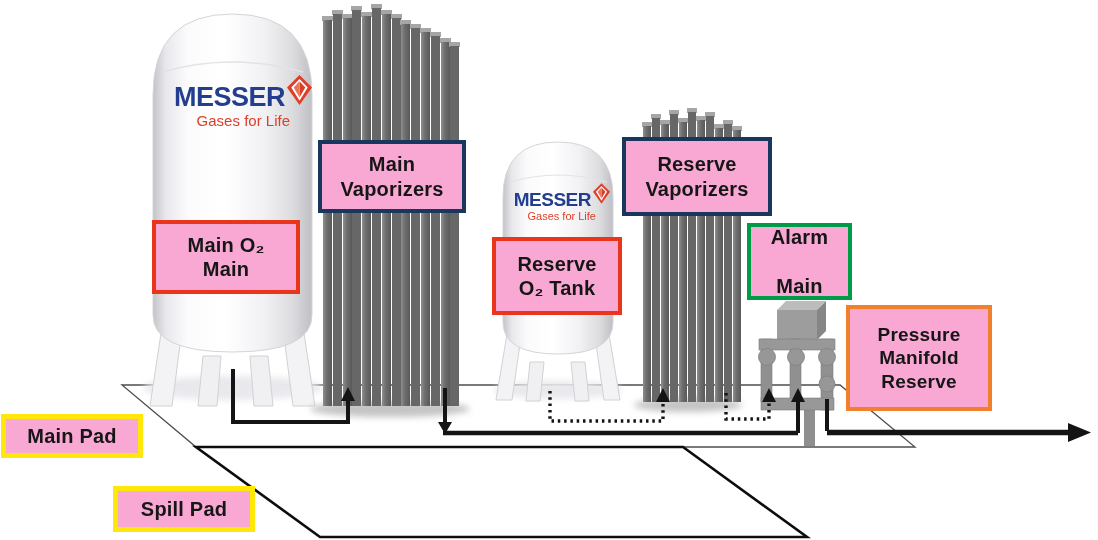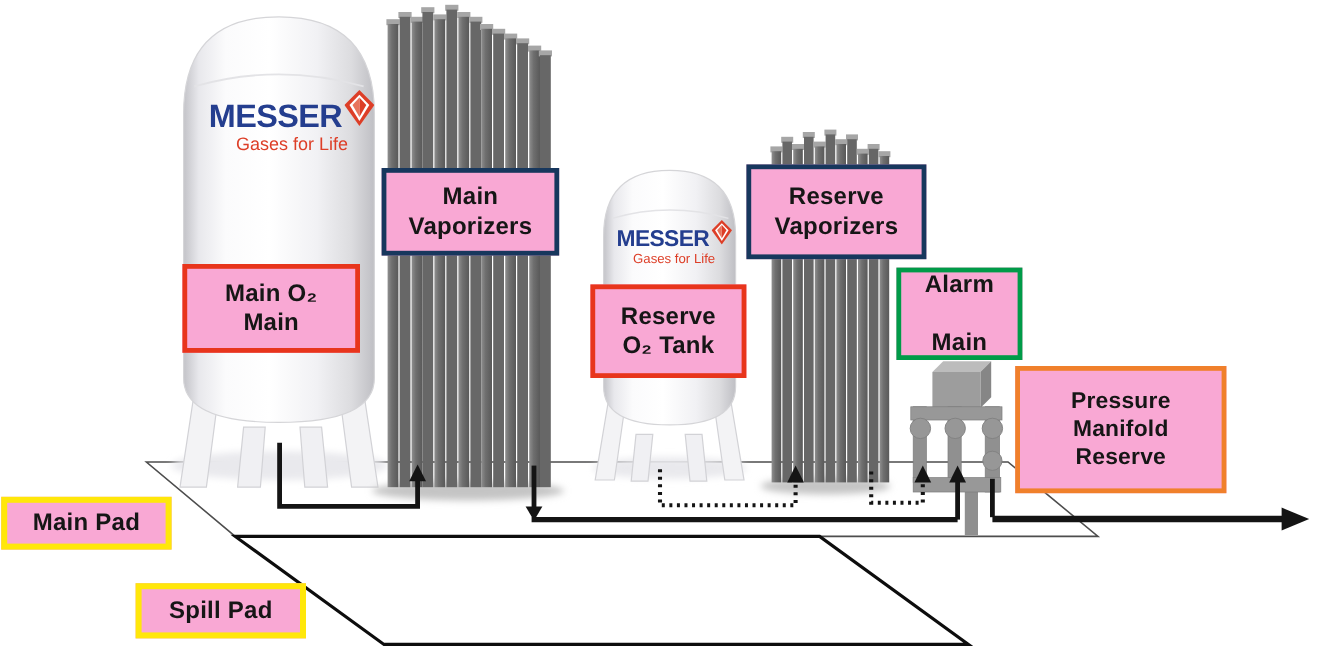--- a/index.html
+++ b/index.html
@@ -237,21 +237,21 @@
   <div class="label" style="left: 492px; top: 237px; width: 130px; height: 78px; border-width: 4px; border-color: rgb(232, 53, 28);">
     <div>Reserve</div>
     <div>O₂ Tank</div>
   </div>
 
   <div class="label" style="left: 747px; top: 223px; width: 105px; height: 77px; border-width: 4px; border-color: rgb(0, 155, 72); gap: 24px;">
     <div>Alarm</div>
     <div>Main</div>
   </div>
 
-  <div class="label small" style="left: 846px; top: 305px; width: 176px; height: 106px; border-width: 4px; border-color: rgb(240, 128, 43);">
+  <div class="label small" style="left: 846px; top: 305px; width: 146px; height: 106px; border-width: 4px; border-color: rgb(240, 128, 43);">
     <div>Pressure</div>
     <div>Manifold</div>
     <div>Reserve</div>
   </div>
 
   <div class="label" style="left: 1px; top: 414px; width: 142px; height: 44px; border-width: 5px; border-color: rgb(255, 231, 10);">
     <div>Main Pad</div>
   </div>
 
   <div class="label" style="left: 113px; top: 486px; width: 142px; height: 46px; border-width: 5px; border-color: rgb(255, 231, 10);">

